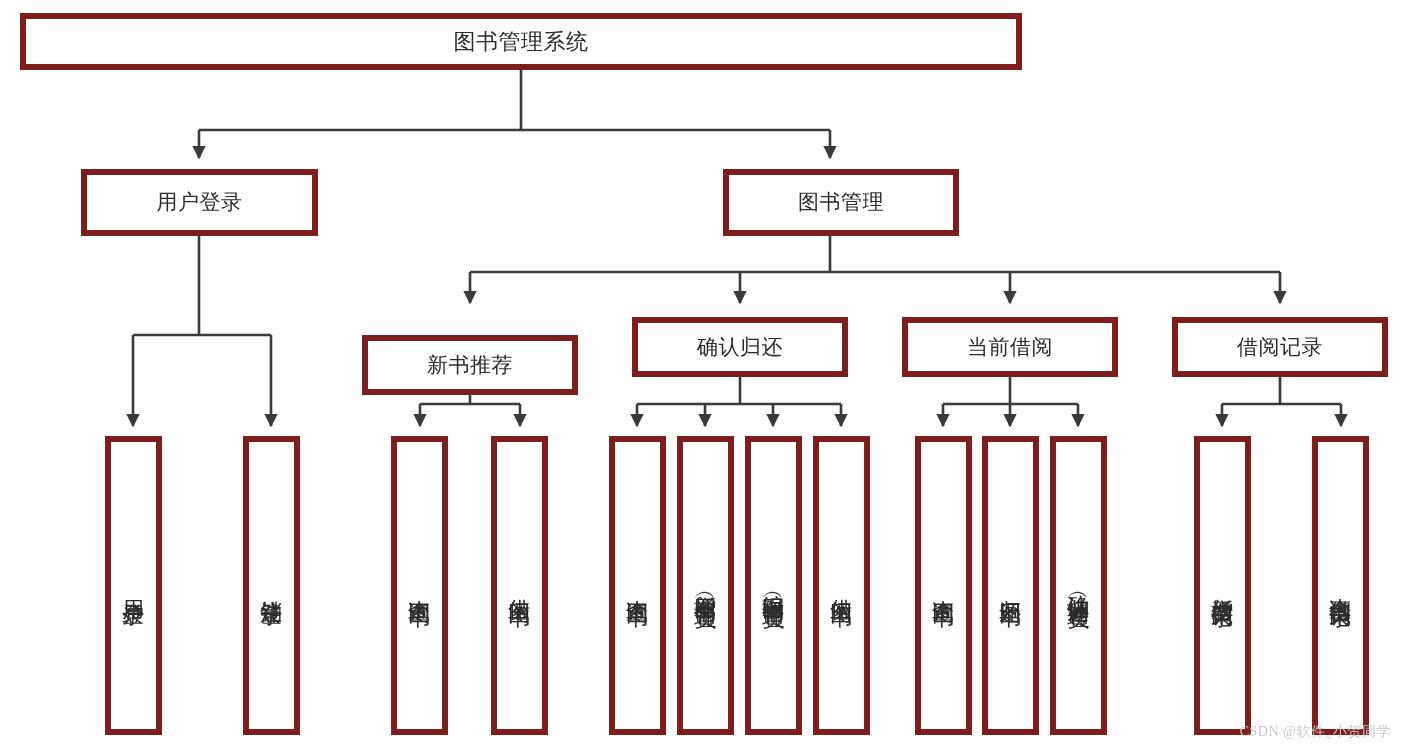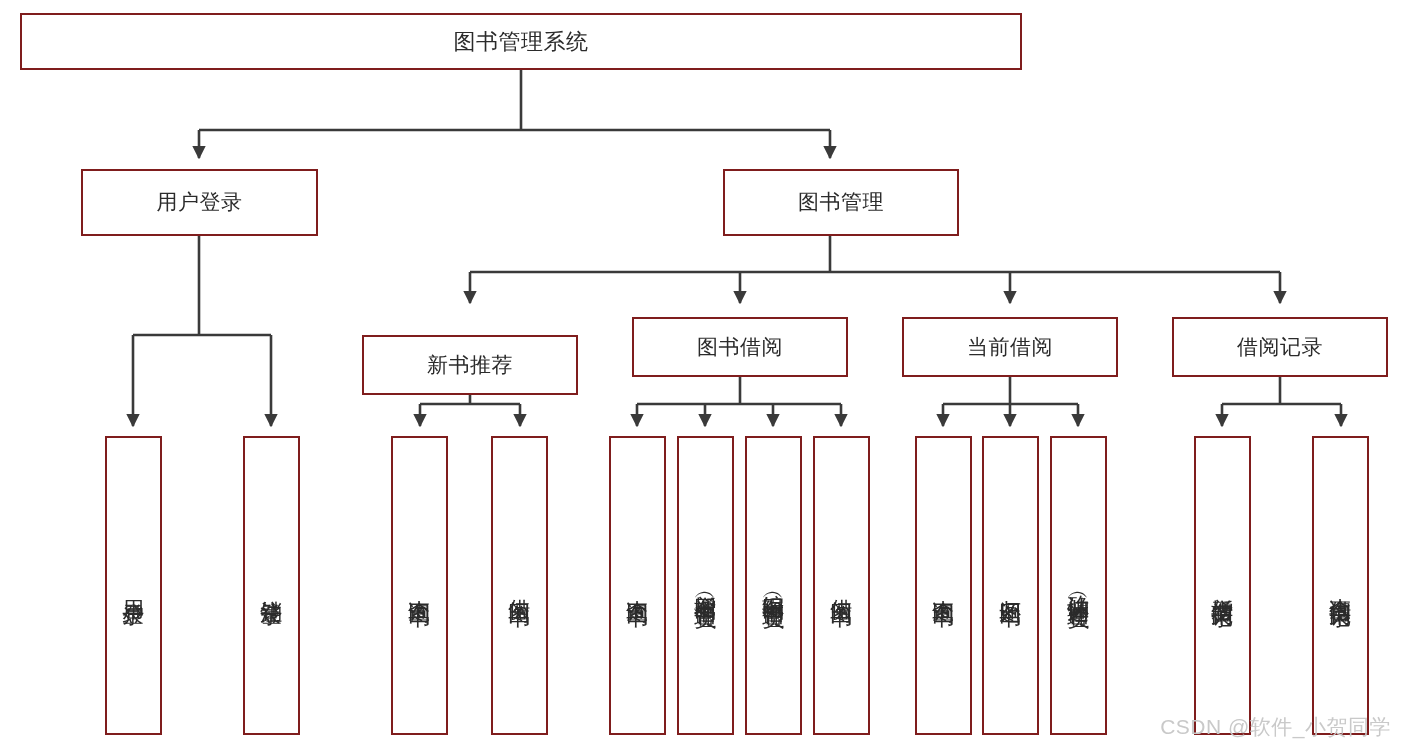--- a/index.html
+++ b/index.html
@@ -21,21 +21,21 @@
     left: 0;
     top: 0;
     width: 1405px;
     height: 747px;
     pointer-events: none;
   }
   .node {
     position: absolute;
     box-sizing: border-box;
     background: #ffffff;
-    border: 2px solid #7f1d1d;
+    border: 6px solid #7f1d1d;
     display: flex;
     align-items: center;
     justify-content: center;
     color: #2b2b2b;
     z-index: 2;
   }
   .node-label {
     display: block;
     text-align: center;
     line-height: 1.18;
@@ -60,25 +60,25 @@
     font-size: 22px;
     line-height: 1.06;
     letter-spacing: 2px;
     white-space: nowrap;
     max-height: 100%;
   }
   #watermark {
     position: absolute;
     right: 14px;
     bottom: 6px;
-    font-size: 21px;
+    font-size: 14px;
     color: #c9c9c9;
     letter-spacing: 0.5px;
     z-index: 5;
-    font-family: Liberation Sans, sans-serif;
+    font-family: Liberation Serif, serif;
     white-space: nowrap;
   }
 </style>
 </head>
 <body>
 
 <div id="canvas">
 
   <svg id="connectors" viewBox="0 0 1405 747" width="1405" height="747">
     <defs>
@@ -140,21 +140,21 @@
 
   <div class="node h" style="left:723px; top:169px; width:236px; height:67px;">
     <span class="node-label">图书管理</span>
   </div>
 
   <div class="node h" style="left:362px; top:317px; width:216px; height:60px;margin-top:18px;">
     <span class="node-label">新书推荐</span>
   </div>
 
   <div class="node h" style="left:632px; top:317px; width:216px; height:60px;">
-    <span class="node-label">图书借阅</span>
+    <span class="node-label">确认归还</span>
   </div>
 
   <div class="node h" style="left:902px; top:317px; width:216px; height:60px;">
     <span class="node-label">当前借阅</span>
   </div>
 
   <div class="node h" style="left:1172px; top:317px; width:216px; height:60px;">
     <span class="node-label">借阅记录</span>
   </div>
 

